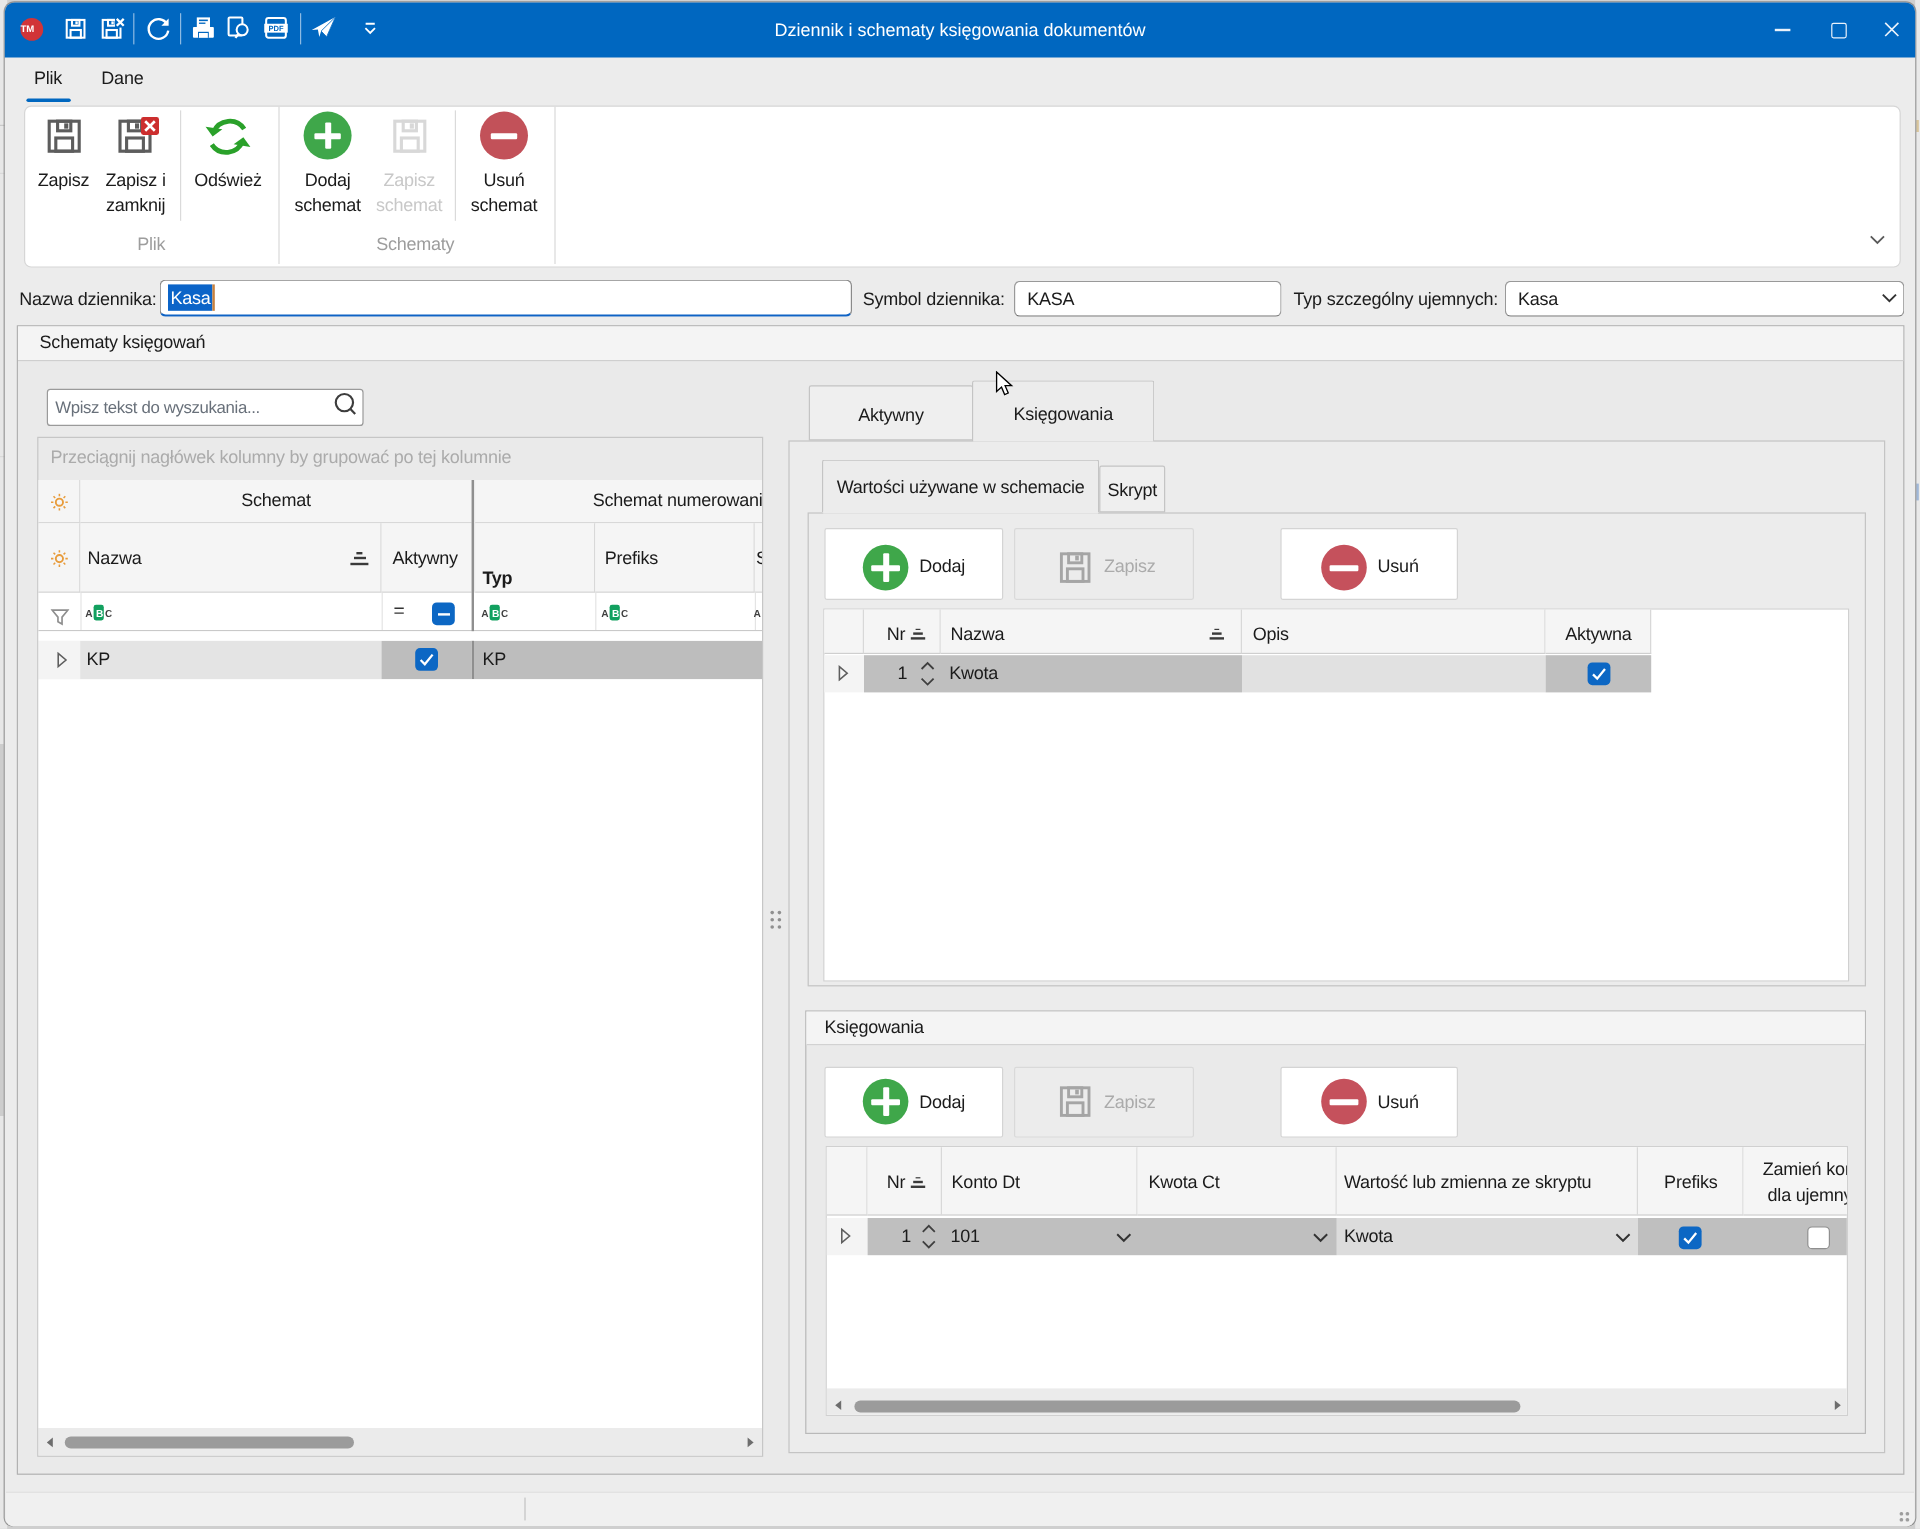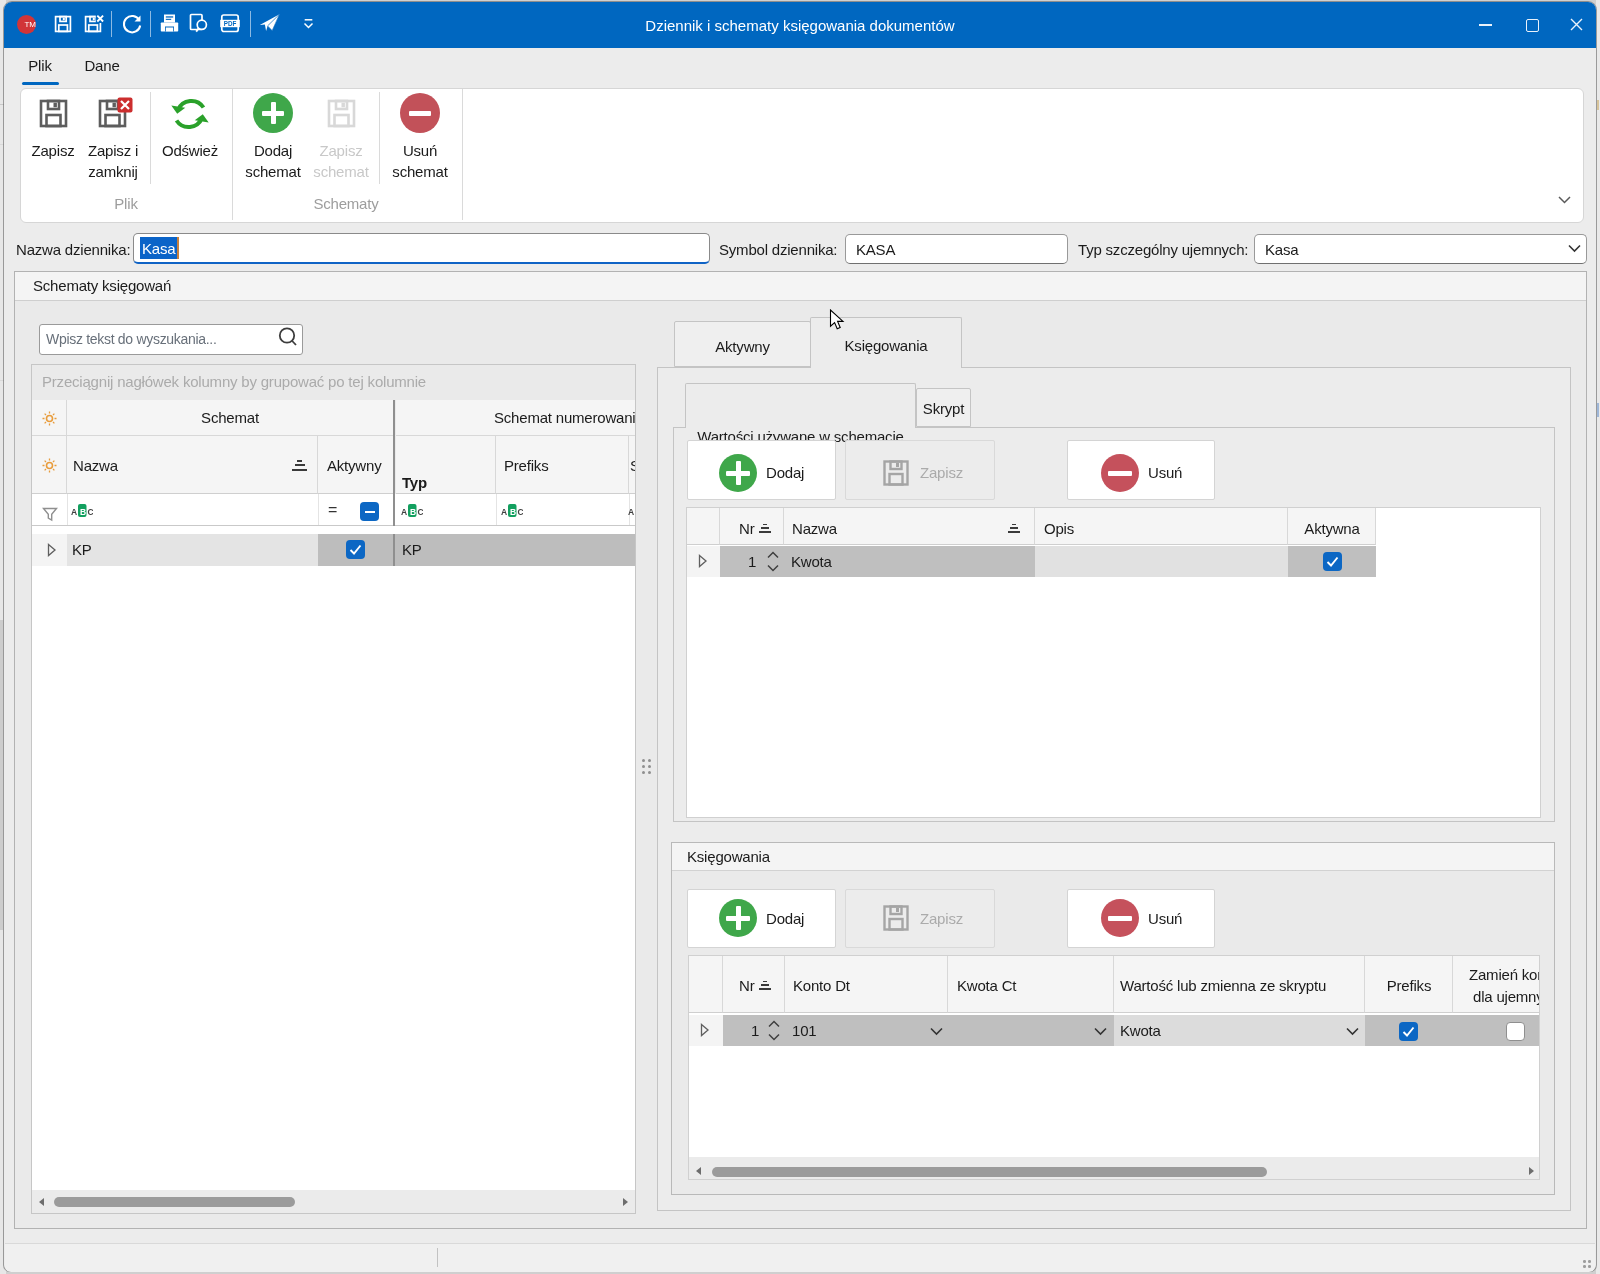--- a/index.html
+++ b/index.html
@@ -22,21 +22,21 @@
 <div class="a" style="left:0;top:380px;width:4px;height:1px;background:#d9d9d9;"></div>
 <div class="a" style="left:0;top:620px;width:3px;height:310px;background:#cdcdcd;"></div>
 <div class="a" style="left:1596px;top:0;width:4px;height:1274px;background:#e9e9e9;"></div>
 <div class="a" style="left:1597px;top:403px;width:2px;height:14px;background:#9fb7d8;"></div>
 <div class="a" style="left:1597px;top:100px;width:2px;height:10px;background:#d8c49a;"></div>
 
 <div class="a" style="left:4px;top:2px;width:1592px;height:1269px;background:#ececec;border-radius:8px 8px 6px 6px;box-shadow:0 0 0 1px rgba(90,90,90,.55);"></div>
 
 <div class="a" style="left:4px;top:2px;width:1592px;height:46px;background:#0067c0;border-radius:8px 8px 0 0;"></div>
 <div class="a" style="left:17px;top:15px;width:19px;height:19px;border-radius:50%;background:#d13438;"></div>
-<div class="txt" style="left:17px;top:15px;width:19px;height:19px;line-height:19px;text-align:right;color:#fff;font-size:8px;font-weight:normal;letter-spacing:0;">TM</div>
+<div class="txt" style="left:17px;top:15px;width:19px;height:19px;line-height:19px;text-align:left;color:#fff;font-size:8px;font-weight:bold;letter-spacing:0;">TM</div>
 <div class="txt c" style="left:4px;top:17px;width:1592px;color:#fff;letter-spacing:0;">Dziennik i schematy księgowania dokumentów</div>
 
 <svg class="a" style="left:53px;top:14px;" width="20" height="20" viewBox="0 0 20 20" fill="none" stroke="#fff" stroke-width="1.7">
  <rect x="2.6" y="2.6" width="14.8" height="14.8"></rect>
     <rect x="7" y="2.6" width="6.2" height="4.8"></rect>
  <rect x="9.8" y="3.8" width="2" height="2.4" fill="#fff" stroke="none"></rect>
     <rect x="5.8" y="11" width="8.6" height="6.4"></rect>
 </svg>
 <svg class="a" style="left:83px;top:14px;" width="22" height="20" viewBox="0 0 22 20" fill="none" stroke="#fff" stroke-width="1.7">
  <rect x="2.6" y="2.6" width="14.8" height="14.8"></rect>
@@ -285,21 +285,21 @@
 
 <div class="a" style="left:674px;top:321px;width:137px;height:46px;background:#efefef;border:1px solid #c4c4c4;border-radius:2px 2px 0 0;box-sizing:border-box;"></div>
 <div class="a" style="left:810px;top:317px;width:152px;height:51px;background:#ececec;border:1px solid #c4c4c4;border-bottom:none;border-radius:2px 2px 0 0;box-sizing:border-box;"></div>
 <div class="txt c" style="left:674px;top:338px;width:137px;">Aktywny</div>
 <div class="txt c" style="left:810px;top:337px;width:152px;">Księgowania</div>
 
 <div class="a" style="left:673px;top:427px;width:882px;height:395px;border:1px solid #c4c4c4;background:#ececec;box-sizing:border-box;"></div>
 <div class="a" style="left:685px;top:383px;width:231px;height:44px;background:#ececec;border:1px solid #c4c4c4;border-bottom:none;border-radius:2px 2px 0 0;box-sizing:border-box;"></div>
 <div class="a" style="left:916px;top:388px;width:55px;height:39px;background:#efefef;border:1px solid #c4c4c4;border-radius:2px 2px 0 0;box-sizing:border-box;"></div>
 <div class="a" style="left:686px;top:426px;width:229px;height:2px;background:#ececec;"></div>
-<div class="txt c" style="left:685px;top:398px;width:231px;margin-top:30px;">Wartości używane w schemacie</div>
+<div class="txt c" style="left:685px;top:398px;width:231px;">Wartości używane w schemacie</div>
 <div class="txt c" style="left:916px;top:400px;width:55px;">Skrypt</div>
 
 <div class="a" style="left:687px;top:440px;width:149px;height:60px;background:#fff;border:1px solid #d4d4d4;border-radius:2px;box-sizing:border-box;"></div>
 <div class="a" style="left:719px;top:454px;width:38px;height:38px;border-radius:50%;background:#3fa74a;"></div>
 <div class="a" style="left:726px;top:470.5px;width:24px;height:5px;background:#fff;border-radius:1px;"></div>
 <div class="a" style="left:735.5px;top:461px;width:5px;height:24px;background:#fff;border-radius:1px;"></div>
 <div class="txt" style="left:766px;top:464px;">Dodaj</div>
 <div class="a" style="left:845px;top:440px;width:150px;height:60px;background:#ececec;border:1px solid #d9d9d9;border-radius:2px;box-sizing:border-box;"></div>
 <svg class="a" style="left:881px;top:458px;" width="30" height="30" viewBox="0 0 30 30" fill="none" stroke="#a5a5a5" stroke-width="2.4">
  <rect x="3.5" y="3.5" width="23" height="23"></rect>

